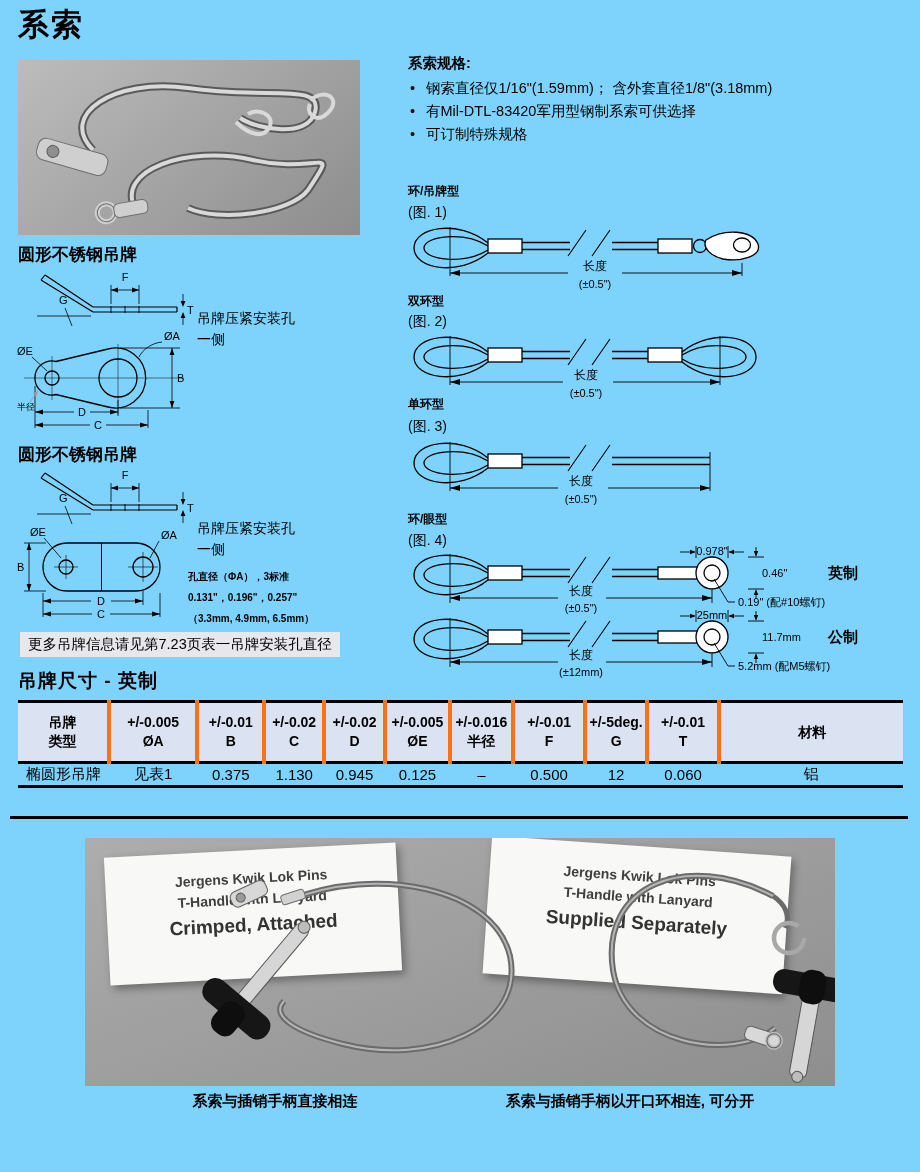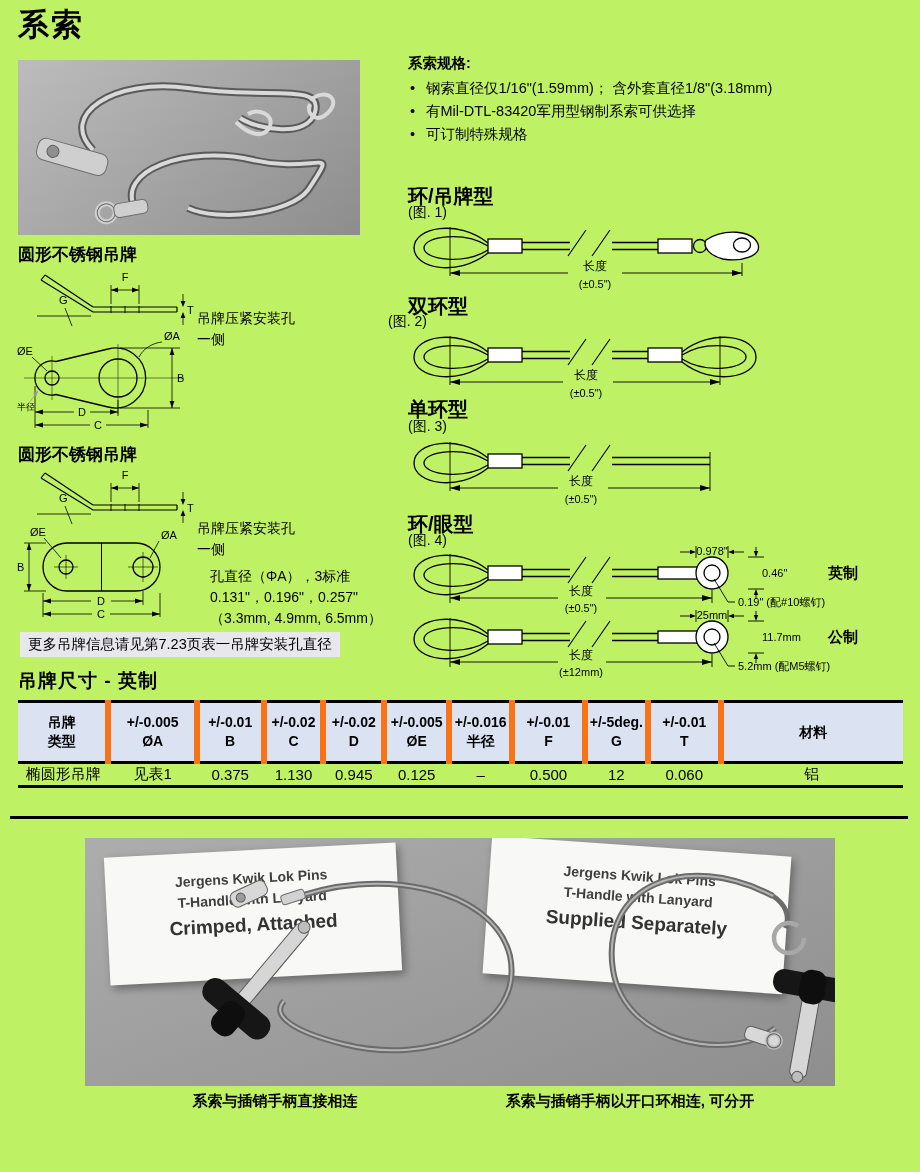--- a/index.html
+++ b/index.html
@@ -1,40 +1,40 @@
 <!DOCTYPE html>
 <html><head>
 <meta charset="utf-8">
 <style>
   html,body{margin:0;padding:0;background:#fff;}
-  #page{position:relative;width:920px;height:1172px;background:#bef264;overflow:hidden;
+  #page{position:relative;width:920px;height:1172px;background:#7dd3fc;overflow:hidden;
         font-family:"Liberation Sans","DejaVu Sans",sans-serif;color:#000;}
   .abs{position:absolute;}
   .page-title{left:18px;top:4px;font-size:31px;font-weight:bold;letter-spacing:2px;}
   .photo-top{left:18px;top:60px;width:342px;height:175px;background:linear-gradient(140deg,#bcbcbc,#8d8d8d);}
   .specs{left:408px;top:52px;width:505px;font-size:14.5px;line-height:23px;}
   .specs .head{font-weight:bold;margin-bottom:2px;}
   .bullet{padding-left:18px;position:relative;}
   .bullet::before{content:"•";position:absolute;left:2px;}
   .sec-h{font-weight:bold;font-size:17px;}
-  .fig-h{font-weight:bold;font-size:20px;}
+  .fig-h{font-weight:bold;font-size:12px;}
   .fig-num{font-size:14px;}
   svg{font-family:"Liberation Sans","DejaVu Sans",sans-serif;}
   svg text{font-size:10.5px;fill:#000;}
   svg text.dimlab{font-size:11px;}
   svg text.cn{font-size:12px;}
   .note-2line{left:197px;font-size:14px;line-height:21px;}
-  .hole-note{left:210px;top:566px;font-size:14px;line-height:21px;}
+  .hole-note{left:188px;top:566px;font-size:10px;line-height:21px;font-weight:bold;}
   .more-info{left:20px;top:632px;background:#e8e8ec;padding:3px 8px;font-size:14.5px;}
   .table-title{left:18px;top:668px;font-size:19px;font-weight:bold;letter-spacing:1px;}
   .dim-table{left:18px;top:700px;}
   table{border-collapse:collapse;width:885px;border-top:3px solid #000;border-bottom:3px solid #000;}
   thead tr{background:#dbe2f2;}
   th{font-size:14px;font-weight:bold;border-bottom:3px solid #000;padding:7px 2px;height:44px;vertical-align:middle;}
-  th:not(:last-child){border-right:6px solid #f97316;}
+  th:not(:last-child){border-right:4px solid #f97316;}
   th .tl,th .lb{line-height:19px;}
   td{font-size:15px;text-align:center;height:21px;padding:0 2px;}
   tbody tr:nth-child(2){background:#e9edf8;}
   .divider{left:10px;top:816px;width:898px;height:3px;background:#000;}
   .photo-bottom{left:85px;top:838px;width:750px;height:248px;background:linear-gradient(160deg,#adadad,#8e8e8e);overflow:hidden;}
   .card{position:absolute;background:#f8f8f6;box-shadow:3px 4px 8px rgba(0,0,0,.35);text-align:center;color:#3f3f3f;}
   .card .l1,.card .l2{font-size:14px;font-weight:600;line-height:21px;}
   .card .l3{font-size:19px;font-weight:600;margin-top:4px;color:#333;}
   .card-left{left:22px;top:12px;width:292px;height:110px;transform:rotate(-3deg);padding-top:18px;}
   .card-right{left:402px;top:8px;width:300px;height:118px;transform:rotate(4deg);padding-top:20px;}
@@ -96,21 +96,21 @@
       <line x1="42" y1="54" x2="160" y2="54"></line>
       <line x1="214" y1="54" x2="334" y2="54"></line>
     </g>
     <path d="M42,54 l10,-3 v6 z" fill="#000"></path>
       <path d="M334,54 l-10,-3 v6 z" fill="#000"></path>
     <text x="187" y="51" class="cn" text-anchor="middle">长度</text>
     <text x="187" y="69" class="dimlab" text-anchor="middle">(±0.5")</text>
   </svg>
 
   <div class="abs fig-h" style="left:408px;top:293px">双环型</div>
-  <div class="abs fig-num" style="left:388px;top:313px">(图. 2)</div>
+  <div class="abs fig-num" style="left:408px;top:313px">(图. 2)</div>
   <svg class="abs" style="left:408px;top:328px" width="512" height="74" viewBox="0 0 512 74">
     <g stroke="#000" stroke-width="1.3" fill="none">
       <path d="M80,24 C50,0 6,8 6,29 C6,50 50,58 80,34"></path>
       <path d="M80,27 C56,12 16,17 16,29 C16,41 56,46 80,31"></path>
       <rect x="80" y="20" width="34" height="14" fill="#fff"></rect>
       <path d="M114,23.5 H162 M114,30.5 H162 M204,23.5 H240 M204,30.5 H240"></path>
       <path d="M160,37 L178,11 M184,37 L202,11" stroke-width="1.1"></path>
       <rect x="240" y="20" width="34" height="14" fill="#fff"></rect>
       <path d="M274,24 C304,0 348,8 348,29 C348,50 304,58 274,34"></path>
       <path d="M274,27 C298,12 338,17 338,29 C338,41 298,46 274,31"></path>

